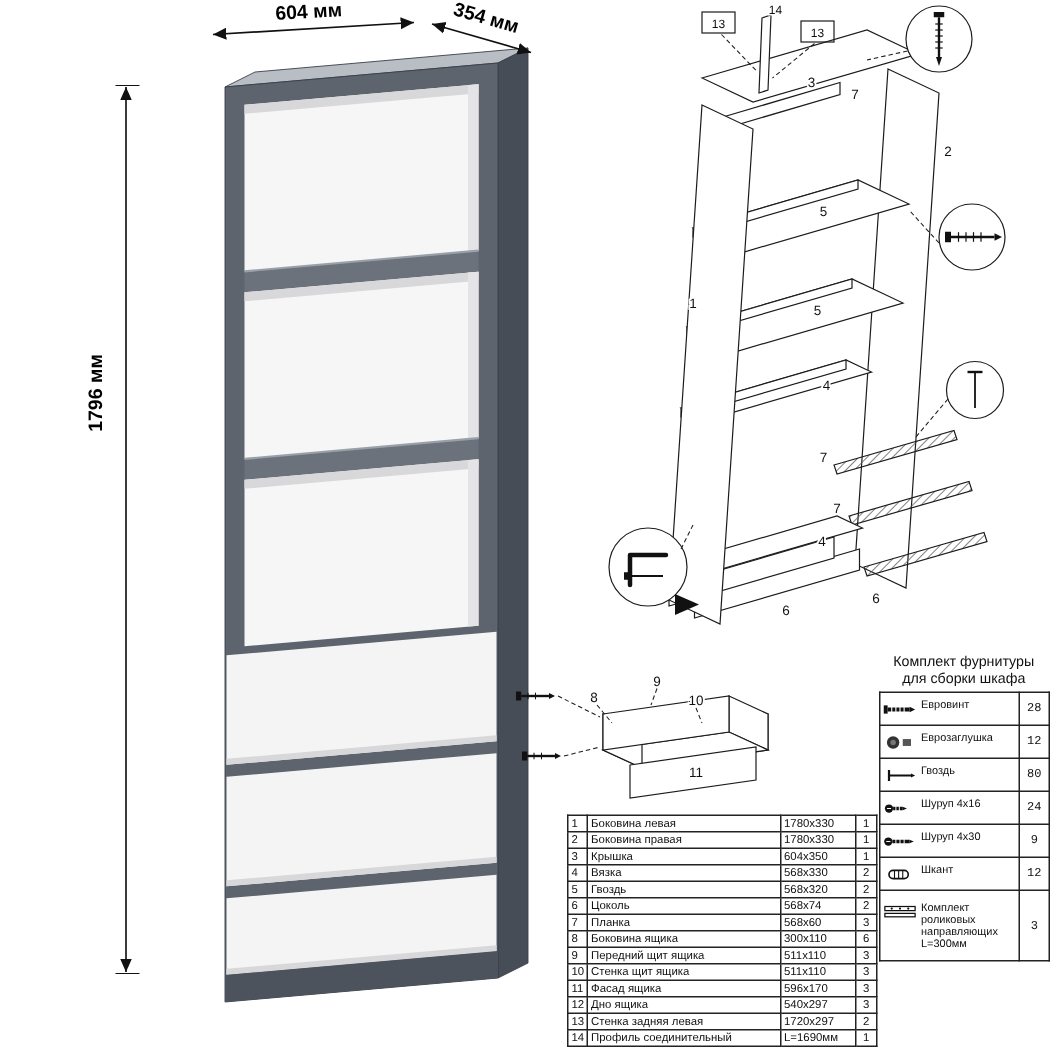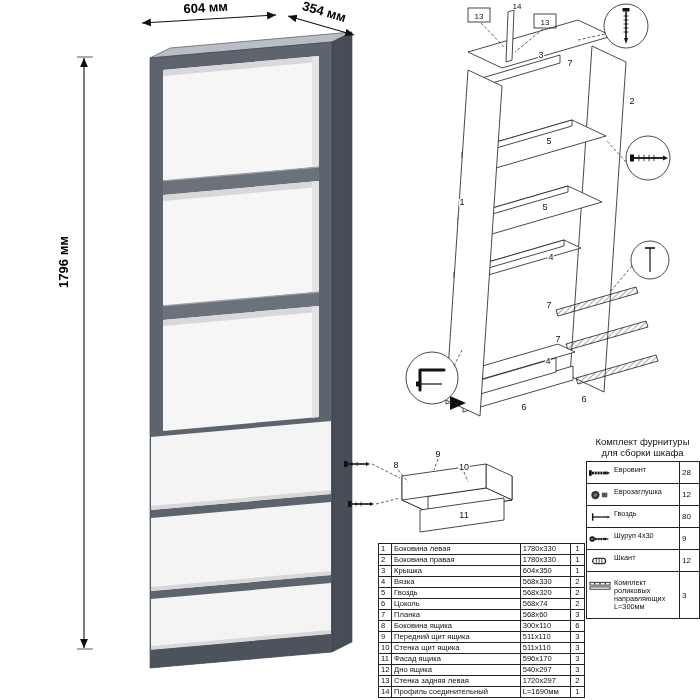--- a/index.html
+++ b/index.html
@@ -28,21 +28,21 @@
   td.c-num { text-align:left; }
   td.c-qty { text-align:center; }
 
   .hw { position:absolute; left:586px; top:436px; width:113px; }
   .hw-title { text-align:center; font-size:9.5px; line-height:11px; }
   table.hw-table { border-collapse:collapse; table-layout:fixed; width:113px; margin-top:3px; font-size:7.3px; }
   table.hw-table td { border:0.8px solid #222; padding:1px 2px; height:19px; }
   table.hw-table tr.tall td { height:44px; }
   .hw-name { display:flex; gap:3px; }
   .hw-name .txt { line-height:8px; }
-  td.hw-qty { text-align:left; font-size:8px; }
+  td.hw-qty { text-align:center; font-size:8px;font-family:Liberation Mono, monospace; }
   .hw-ic { flex:0 0 22px; }
 </style>
 </head>
 <body>
 
 <div class="page">
 
   <svg class="scene" width="700" height="700" viewBox="0 0 700 700">
     <defs>
       <marker id="ah" viewBox="0 0 10 10" refX="9" refY="5" markerWidth="9" markerHeight="9" orient="auto-start-reverse">
@@ -372,20 +372,36 @@
                 </svg>
             <span class="txt">Гвоздь</span>
           </div>
             </td>
           <td class="hw-qty">80</td>
         </tr>
         <tr>
           <td>
               <div class="hw-name">
             <svg class="hw-ic" width="22" height="14" viewBox="0 0 24 14">
+              <circle cx="4" cy="7" r="3" fill="#111"></circle>
+                  <line x1="2.5" y1="7" x2="5.5" y2="7" stroke="#fff" stroke-width="0.9"></line>
+              <line x1="7" y1="7" x2="14" y2="7" stroke="#111" stroke-width="2.4"></line>
+              <line x1="9" y1="5" x2="9" y2="9" stroke="#fff" stroke-width="0.7"></line>
+                  <line x1="11.5" y1="5" x2="11.5" y2="9" stroke="#fff" stroke-width="0.7"></line>
+              <polygon points="14,5.8 17,7 14,8.2" fill="#111"></polygon>
+                </svg>
+            <span class="txt">Шуруп 4x16</span>
+          </div>
+            </td>
+          <td class="hw-qty">24</td>
+        </tr>
+        <tr>
+          <td>
+              <div class="hw-name">
+            <svg class="hw-ic" width="22" height="14" viewBox="0 0 24 14">
               <circle cx="3.5" cy="7" r="3" fill="#111"></circle>
                   <line x1="2" y1="7" x2="5" y2="7" stroke="#fff" stroke-width="0.9"></line>
               <line x1="6.5" y1="7" x2="19" y2="7" stroke="#111" stroke-width="2.4"></line>
               <line x1="9" y1="5" x2="9" y2="9" stroke="#fff" stroke-width="0.7"></line>
                   <line x1="12" y1="5" x2="12" y2="9" stroke="#fff" stroke-width="0.7"></line>
               <line x1="15" y1="5" x2="15" y2="9" stroke="#fff" stroke-width="0.7"></line>
               <polygon points="19,5.8 22,7 19,8.2" fill="#111"></polygon>
                 </svg>
             <span class="txt">Шуруп 4x30</span>
           </div>

